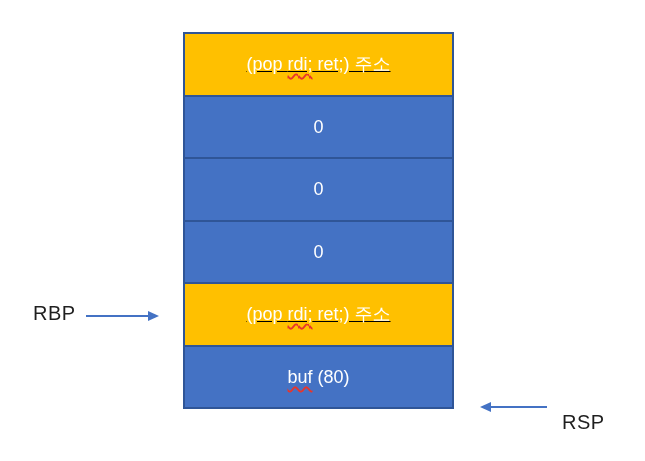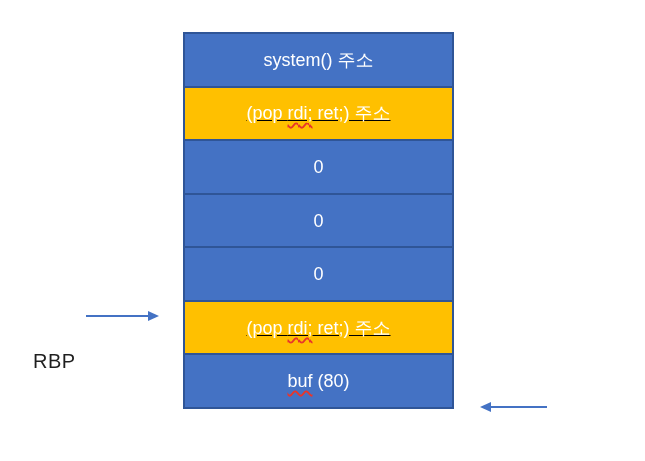--- a/index.html
+++ b/index.html
@@ -40,37 +40,33 @@
     text-decoration-color:var(--squiggle,#E8352B);
     text-decoration-thickness:2px;
     text-underline-offset:3px;
   }
   .reg-label {
     position:absolute;
     color:var(--reglabel,#1F1F1F);
     font-size:20px;
     line-height:20px;
     letter-spacing:0.5px;
-    margin-top:48px;
   }
   .reg-label.rbp { left:33px;  top:303px; }
   .reg-label.rsp { left:562px; top:412px; }
   .arrow { position:absolute; }
   .arrow.rbp { left:86px;  top:309px; }
   .arrow.rsp { left:480px; top:400px; }
 </style>
 </head>
 <body>
 
 <div class="canvas">
 
   <div class="stack">
-      <div class="row blue">
-        <span class="cell-text"><span>system() 주소</span></span>
-      </div>
       <div class="row orange">
         <span class="cell-text"><span>(pop </span><span class="squiggle">rdi;</span><span> ret;) 주소</span></span>
       </div>
       <div class="row blue">
         <span class="cell-text"><span>0</span></span>
       </div>
       <div class="row blue">
         <span class="cell-text"><span>0</span></span>
       </div>
       <div class="row blue">

